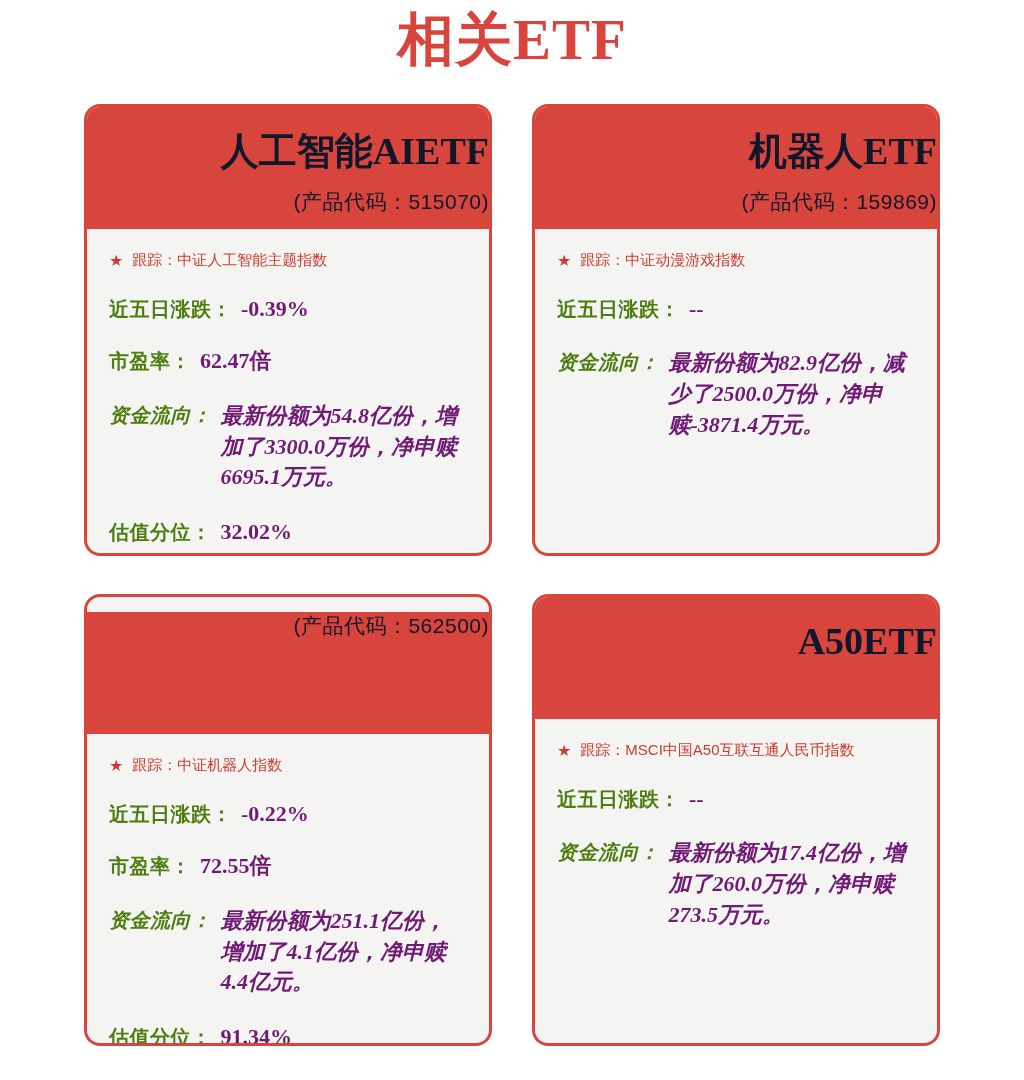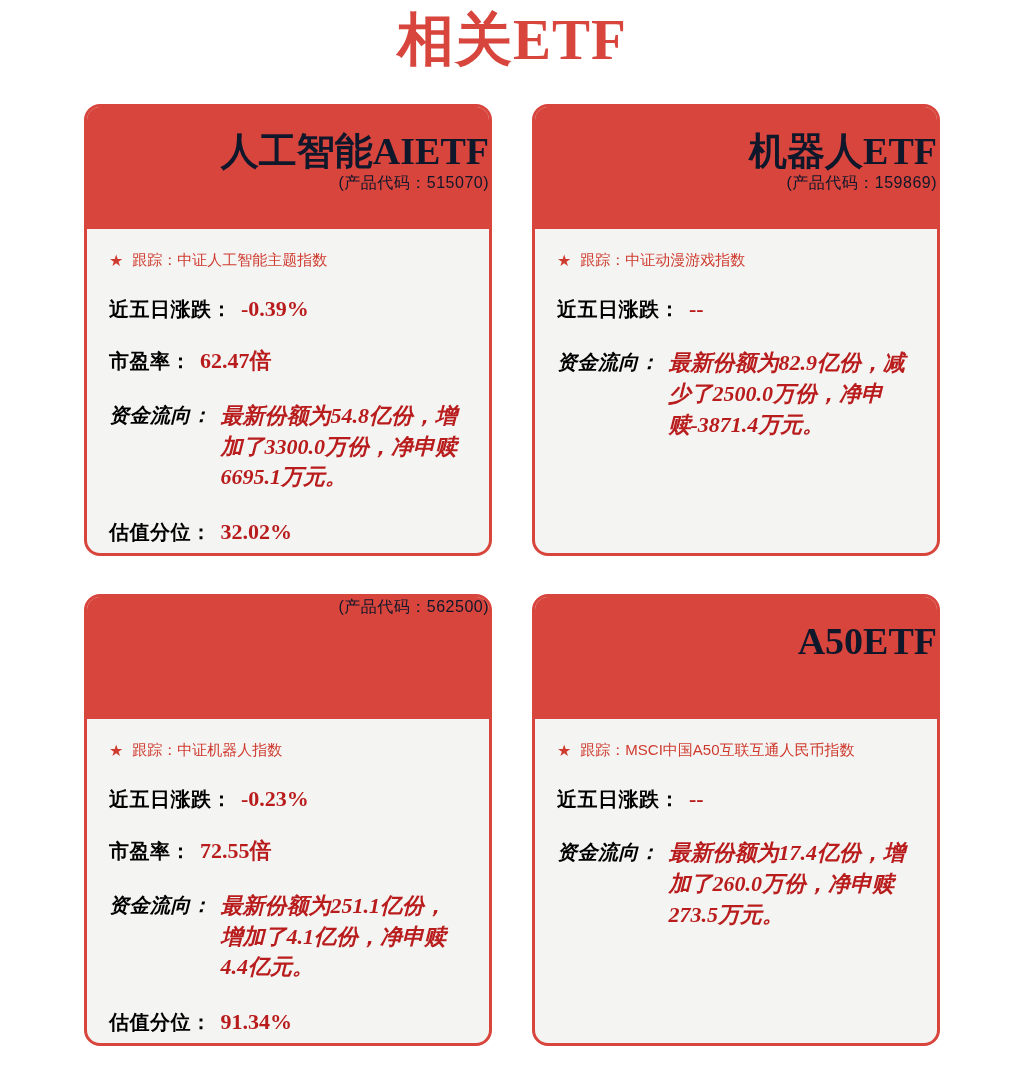--- a/index.html
+++ b/index.html
@@ -43,22 +43,23 @@
   }
   .card-title {
     font-family: "Liberation Serif", "DejaVu Serif", serif;
     font-size: 38px;
     font-weight: bold;
     margin: 0;
     padding-top: 24px;
     line-height: 1.1;
   }
   .card-code {
-    font-size: 16px;
+    font-size: 21px;
     font-weight: normal;
+    margin-top: 15px;
     letter-spacing: 0.5px;
   }
   .card-body {
     padding: 22px 22px 0 22px;
   }
   .tracking {
     color: #cf3a2e;
     font-size: 15px;
     display: flex;
     align-items: center;
@@ -67,28 +68,28 @@
     font-size: 16px;
     margin-right: 9px;
     line-height: 1;
   }
   .metric-row {
     margin-top: 26px;
     font-size: 20px;
     line-height: 1.2;
   }
   .metric-row .label {
-    color: #000000;
+    color: #4d7c0f;
     font-weight: bold;
     letter-spacing: 0.5px;
     white-space: nowrap;
     text-align: right;
   }
   .metric-row .value {
-    color: #b91c1c;
+    color: #701a75;
     font-weight: bold;
     font-family: "Liberation Serif", "DejaVu Serif", serif;
     font-size: 22px;
     margin-left: 9px;
   }
   .metric-row.flow {
     display: flex;
     align-items: flex-start;
     font-style: italic;
   }
@@ -156,21 +157,21 @@
     <header class="card-header">
       <div class="card-code">(产品代码：562500)</div>
     </header>
     <div class="card-body">
       <div class="tracking">
         <span class="star">★</span>
         <span>跟踪：</span>
         <span>中证机器人指数</span>
       </div>
       <div class="metric-row">
-        <span class="label">近五日涨跌：</span><span class="value">-0.23%</span>
+        <span class="label">近五日涨跌：</span><span class="value">-0.22%</span>
       </div>
       <div class="metric-row">
         <span class="label">市盈率：</span><span class="value">72.55倍</span>
       </div>
       <div class="metric-row flow">
         <span class="label">资金流向：</span>
           <span class="value">最新份额为251.1亿份，增加了4.1亿份，净申赎4.4亿元。</span>
       </div>
       <div class="metric-row">
         <span class="label">估值分位：</span><span class="value">91.34%</span>

